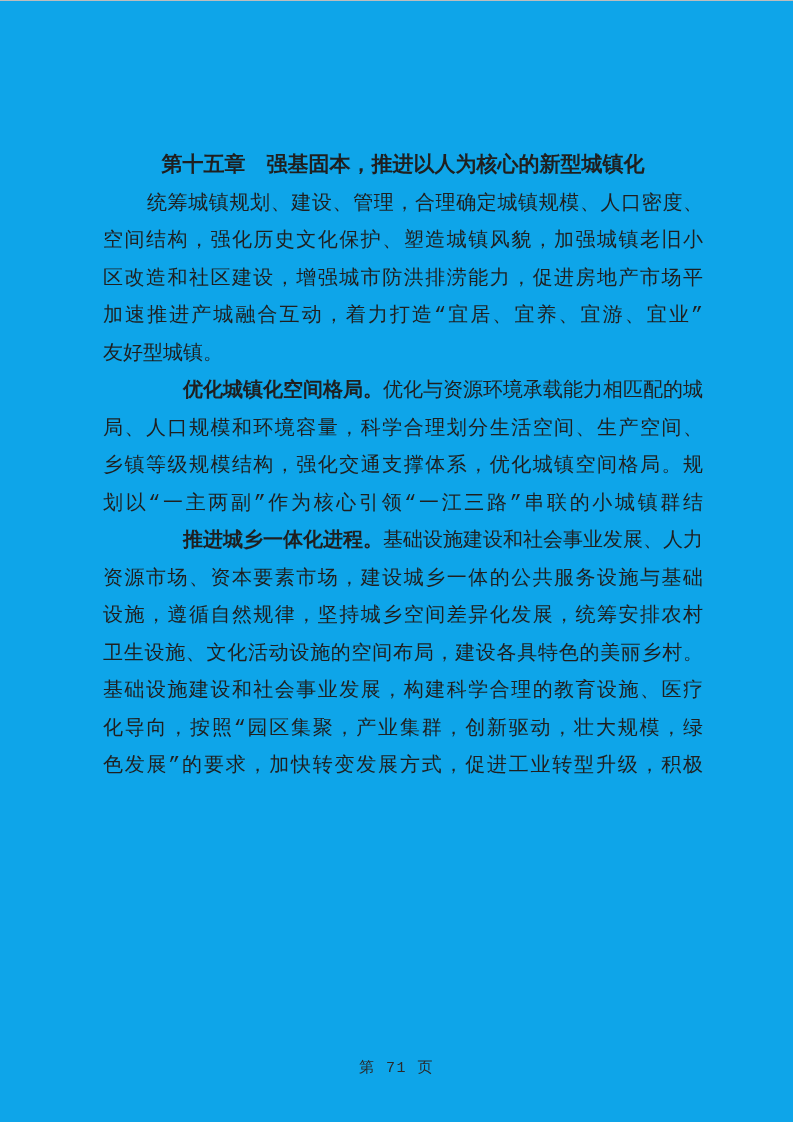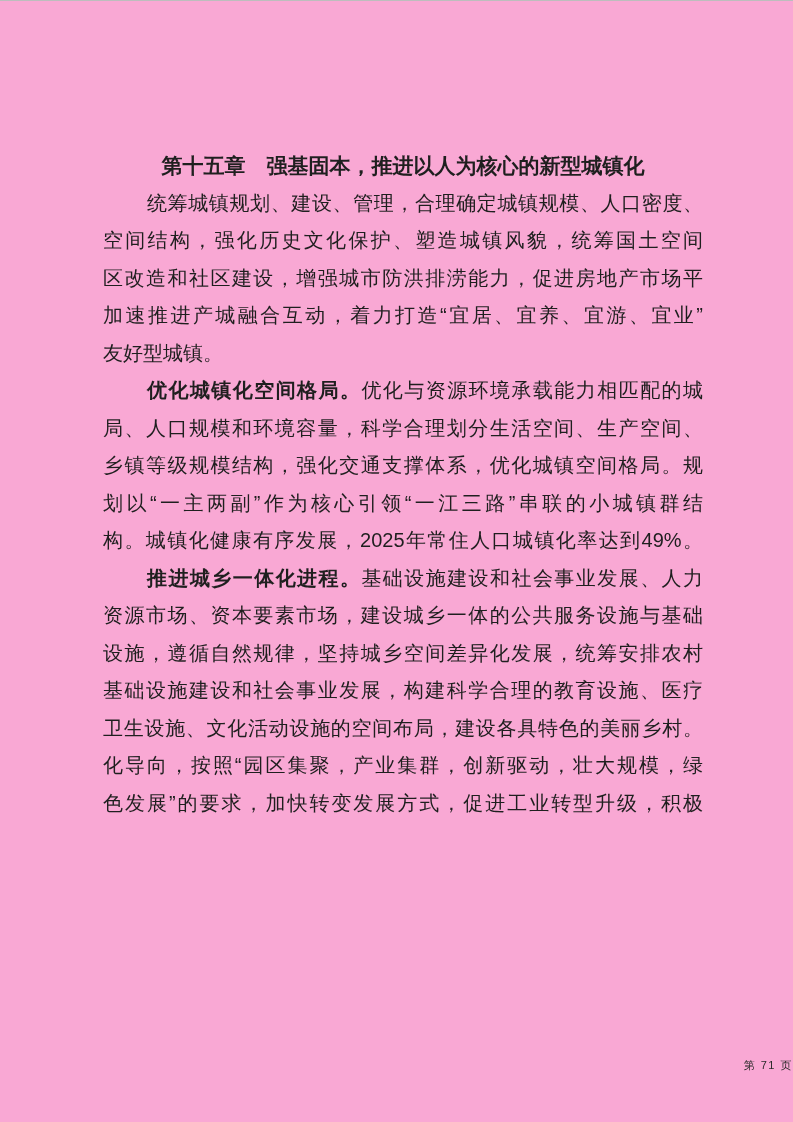--- a/index.html
+++ b/index.html
@@ -4,24 +4,24 @@
 <style>
   html, body {
     margin: 0;
     padding: 0;
     background: #ffffff;
   }
   .page {
     position: relative;
     width: 793px;
     height: 1122px;
-    background: #f9a8d4;
+    background: #0ea5e9;
     border-top: 1px solid #bdbdbd;
     box-sizing: border-box;
-    font-family: Liberation Sans, sans-serif;
+    font-family: Liberation Mono, monospace;
     color: #1f1f1f;
     overflow: hidden;
   }
   .text-block {
     position: absolute;
     left: 103px;
     top: 146px;
     width: 600px;
     font-size: 20px;
     line-height: 37.5px;
@@ -43,63 +43,63 @@
   }
   .line.first {
     padding-left: 44px; 
   }
   .line.short {
     text-align: center;
     text-align-last: left;
   }
   .lead {
     font-weight: bold;
+    margin-left: 36px;
   }
   .footer {
     position: absolute;
     top: 1057px;
     left: 0;
     width: 100%;
-    text-align: right;
-    font-size: 11px;
+    text-align: center;
+    font-size: 15px;
     letter-spacing: 1.5px;
     color: #2a2a2a;
   }
 </style>
 </head>
 <body>
 
 <div class="page">
 
   <div class="text-block">
 
     <div class="title-line">第十五章　强基固本，推进以人为核心的新型城镇化</div>
 
     <div class="paragraph">
       <div class="line first">统筹城镇规划、建设、管理，合理确定城镇规模、人口密度、</div>
-      <div class="line">空间结构，强化历史文化保护、塑造城镇风貌，统筹国土空间</div>
+      <div class="line">空间结构，强化历史文化保护、塑造城镇风貌，加强城镇老旧小</div>
       <div class="line">区改造和社区建设，增强城市防洪排涝能力，促进房地产市场平</div>
       <div class="line">加速推进产城融合互动，着力打造“宜居、宜养、宜游、宜业”</div>
       <div class="line short">友好型城镇。</div>
     </div>
 
     <div class="paragraph">
       <div class="line first"><span class="lead">优化城镇化空间格局。</span><span>优化与资源环境承载能力相匹配的城</span></div>
       <div class="line">局、人口规模和环境容量，科学合理划分生活空间、生产空间、</div>
       <div class="line">乡镇等级规模结构，强化交通支撑体系，优化城镇空间格局。规</div>
       <div class="line">划以“一主两副”作为核心引领“一江三路”串联的小城镇群结</div>
-      <div class="line">构。城镇化健康有序发展，2025年常住人口城镇化率达到49%。</div>
     </div>
 
     <div class="paragraph">
       <div class="line first"><span class="lead">推进城乡一体化进程。</span><span>基础设施建设和社会事业发展、人力</span></div>
       <div class="line">资源市场、资本要素市场，建设城乡一体的公共服务设施与基础</div>
       <div class="line">设施，遵循自然规律，坚持城乡空间差异化发展，统筹安排农村</div>
+      <div class="line">卫生设施、文化活动设施的空间布局，建设各具特色的美丽乡村。</div>
       <div class="line">基础设施建设和社会事业发展，构建科学合理的教育设施、医疗</div>
-      <div class="line">卫生设施、文化活动设施的空间布局，建设各具特色的美丽乡村。</div>
     </div>
 
     <div class="paragraph">
       <div class="line">化导向，按照“园区集聚，产业集群，创新驱动，壮大规模，绿</div>
       <div class="line">色发展”的要求，加快转变发展方式，促进工业转型升级，积极</div>
     </div>
 
   </div>
 
   <div class="footer">第 71 页</div>

